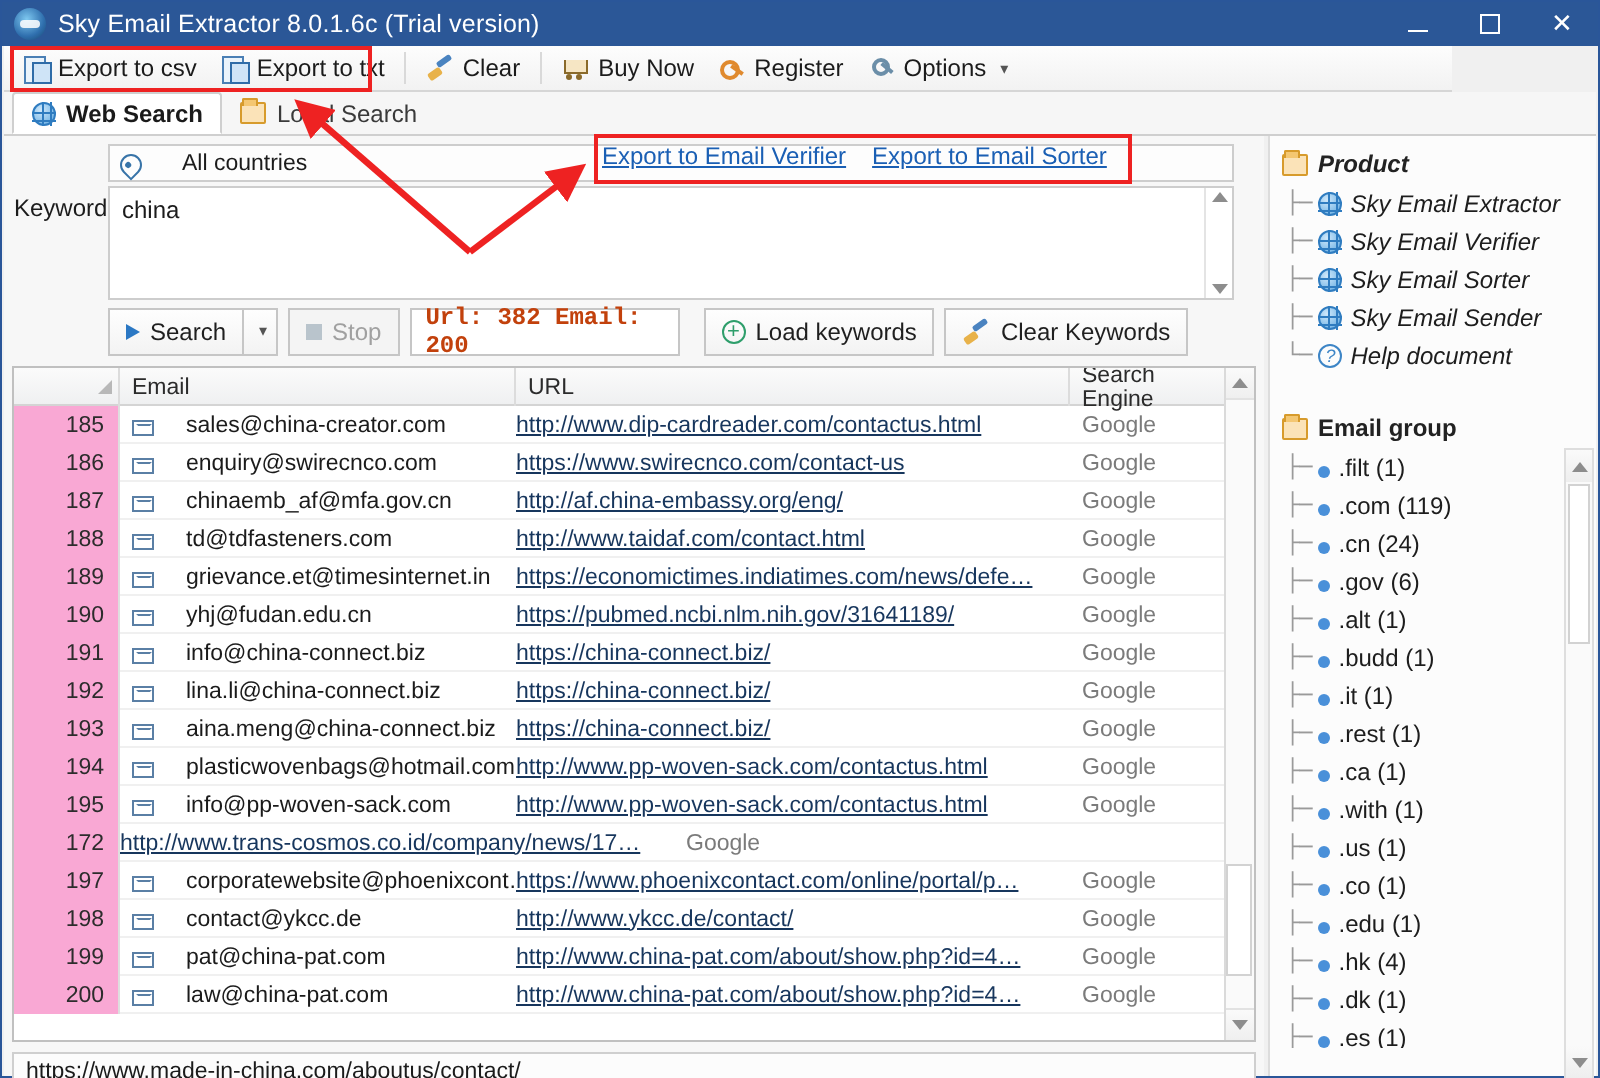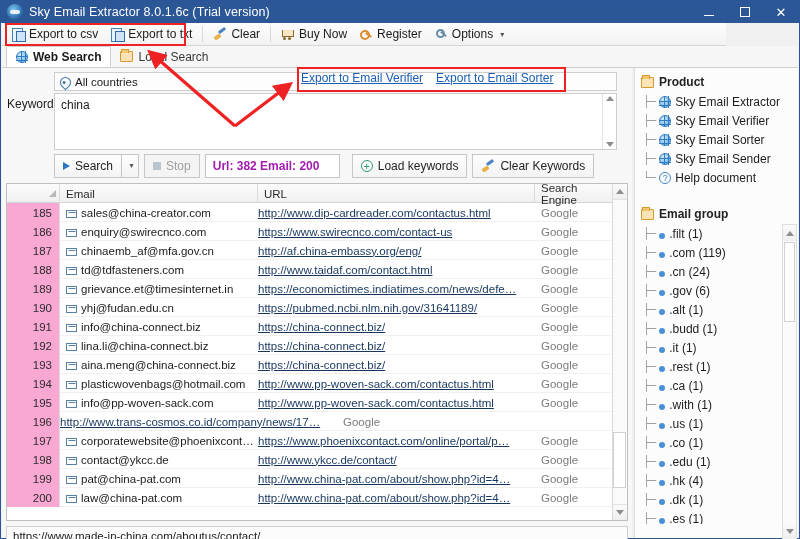--- a/index.html
+++ b/index.html
@@ -166,21 +166,21 @@
   .tab.active { background: #ffffff; border: 1px solid #cfcfcf; border-bottom: 1px solid #ffffff;
     font-weight: bold; color: #1a1a1a; border-radius: 2px 2px 0 0; }
   .tab.inactive { color: #3a3a3a; }
 
   
   .main {
     position: absolute; left: 1px; top: 67px; width: 630px; height: 470px;
     background: #f7f7f7;
   }
   .countries-row { position: absolute; left: 52px; top: 4px; width: 563px; height: 19px;
-    background: #fdfdfd; border: 1px solid #cdcdcd; display: flex; align-items: center; padding-left: 5px; gap: 4px; }
+    background: #fdfdfd; border: 1px solid #cdcdcd; display: flex; align-items: center; padding-left: 5px; gap: 20px; }
   .countries-text { font-size: 11.5px; color: #1c1c1c; }
 
   .kw-label { position: absolute; left: 5px; top: 29px; font-size: 12px; color: #1c1c1c; }
   .kw-box { position: absolute; left: 52px; top: 25px; width: 563px; height: 57px;
     background: #ffffff; border: 1px solid #cdcdcd; }
   .kw-text { position: absolute; left: 6px; top: 4px; font-size: 12px; color: #1c1c1c; }
   .kw-scroll { position: absolute; right: 0; top: 0; width: 14px; height: 55px; background: #ffffff;
     border-left: 1px solid #e4e4e4; display: flex; flex-direction: column; justify-content: space-between; align-items: center; padding: 2px 0; }
   .arrow-up { width: 0; height: 0; border-left: 4px solid transparent; border-right: 4px solid transparent; border-bottom: 5px solid #8d8d8d; }
   .arrow-dn { width: 0; height: 0; border-left: 4px solid transparent; border-right: 4px solid transparent; border-top: 5px solid #8d8d8d; }
@@ -189,21 +189,21 @@
   .btn {
     height: 24px; display: flex; align-items: center; gap: 5px; padding: 0 8px;
     font-size: 12px; background: linear-gradient(#fefefe, #f3f3f3);
     border: 1px solid #c6c6c6; color: #1f1f1f; white-space: nowrap;
   }
   .btn.disabled { color: #a0a0a0; background: #f4f4f4; }
   .split-caret { width: 17px; height: 24px; border: 1px solid #c6c6c6; border-left: none;
     background: linear-gradient(#fefefe, #f3f3f3); display: flex; align-items: center; justify-content: center; }
   .status-box { height: 24px; width: 135px; border: 1px solid #c6c6c6; background: #ffffff;
     display: flex; align-items: center; padding-left: 7px; margin-left: 5px; }
-  .status-text { font-size: 12px; color: #a21caf; font-weight: bold; }
+  .status-text { font-size: 12px; color: #c2410c; font-weight: bold; font-family: Liberation Mono, monospace; }
 
   
   .exportlinks {
     position: absolute; left: 300px; top: 70px; display: flex; gap: 13px; align-items: center;
     font-size: 12px;
   }
   .exportlinks a { color: #1a5fb4; text-decoration: underline; cursor: pointer; }
 
   
   .tablewrap {
@@ -217,21 +217,21 @@
   .th.c0 { width: 53px; justify-content: flex-end; padding-right: 3px; }
   .th.c1 { width: 198px; }
   .th.c2 { width: 277px; }
   .th.c3 { width: 78px; }
   .corner-tri { width: 0; height: 0; border-left: 7px solid transparent; border-bottom: 7px solid #b8b8b8; }
   .trow { display: flex; height: 19px; border-bottom: 1px solid #f0f0f0; }
   .td { font-size: 11.5px; color: #1b1b1b; display: flex; align-items: center;
     height: 19px; overflow: hidden; white-space: nowrap; }
   .td.c0 { width: 53px; justify-content: flex-end; padding-right: 7px; background: #f9a8d4;
     border-right: 1px solid #dedede; color: #2c2c2c; }
-  .td.c1 { width: 198px; padding-left: 6px; gap: 4px; }
+  .td.c1 { width: 198px; padding-left: 6px; gap: 16px; }
   .td.c2 { width: 277px; }
   .td.c2 span { color: #17365d; text-decoration: underline; }
   .td.c3 { width: 78px; padding-left: 6px; color: #7b7b7b; }
   .vscroll {
     position: absolute; right: 0; top: 0; width: 15px; height: 336px; background: #fafafa;
     border-left: 1px solid #dadada; display: flex; flex-direction: column; justify-content: space-between; align-items: center;
   }
   .vs-btn { width: 15px; height: 16px; display: flex; align-items: center; justify-content: center;
     background: linear-gradient(#fafafa,#efefef); border-bottom: 1px solid #e2e2e2; }
   .vs-btn.bot { border-bottom: none; border-top: 1px solid #e2e2e2; }
@@ -495,21 +495,21 @@
             <div class="td c1">
               <span class="ic ic-mail"></span>
               <span>info@pp-woven-sack.com</span>
             </div>
             <div class="td c2">
               <span>http://www.pp-woven-sack.com/contactus.html</span>
             </div>
             <div class="td c3">Google</div>
           </div>
           <div class="trow">
-            <div class="td c0">196</div>
+            <div class="td c0">172</div>
             <div class="td c2">
               <span>http://www.trans-cosmos.co.id/company/news/17…</span>
             </div>
             <div class="td c3">Google</div>
           </div>
           <div class="trow">
             <div class="td c0">197</div>
             <div class="td c1">
               <span class="ic ic-mail"></span>
               <span>corporatewebsite@phoenixcont…</span>
@@ -568,21 +568,21 @@
       <span>https://www.made-in-china.com/aboutus/contact/</span>
     </div>
   </div>
 
   <div class="exportlinks">
     <a>Export to Email Verifier</a>
     <a>Export to Email Sorter</a>
   </div>
 
   <div class="rightpanel">
-    <div class="panel-sec" style="top:4px;">
+    <div class="panel-sec" style="top:4px;font-style:italic;">
       <div class="group-head">
         <span class="ic ic-folder"></span>
         <span>Product</span>
       </div>
       <div id="product-items">
           <div class="tree-item">
             <span class="tree-line">├─</span>
             <span class="ic ic-globe"></span>
             <span class="lbl">Sky Email Extractor</span>
           </div>

